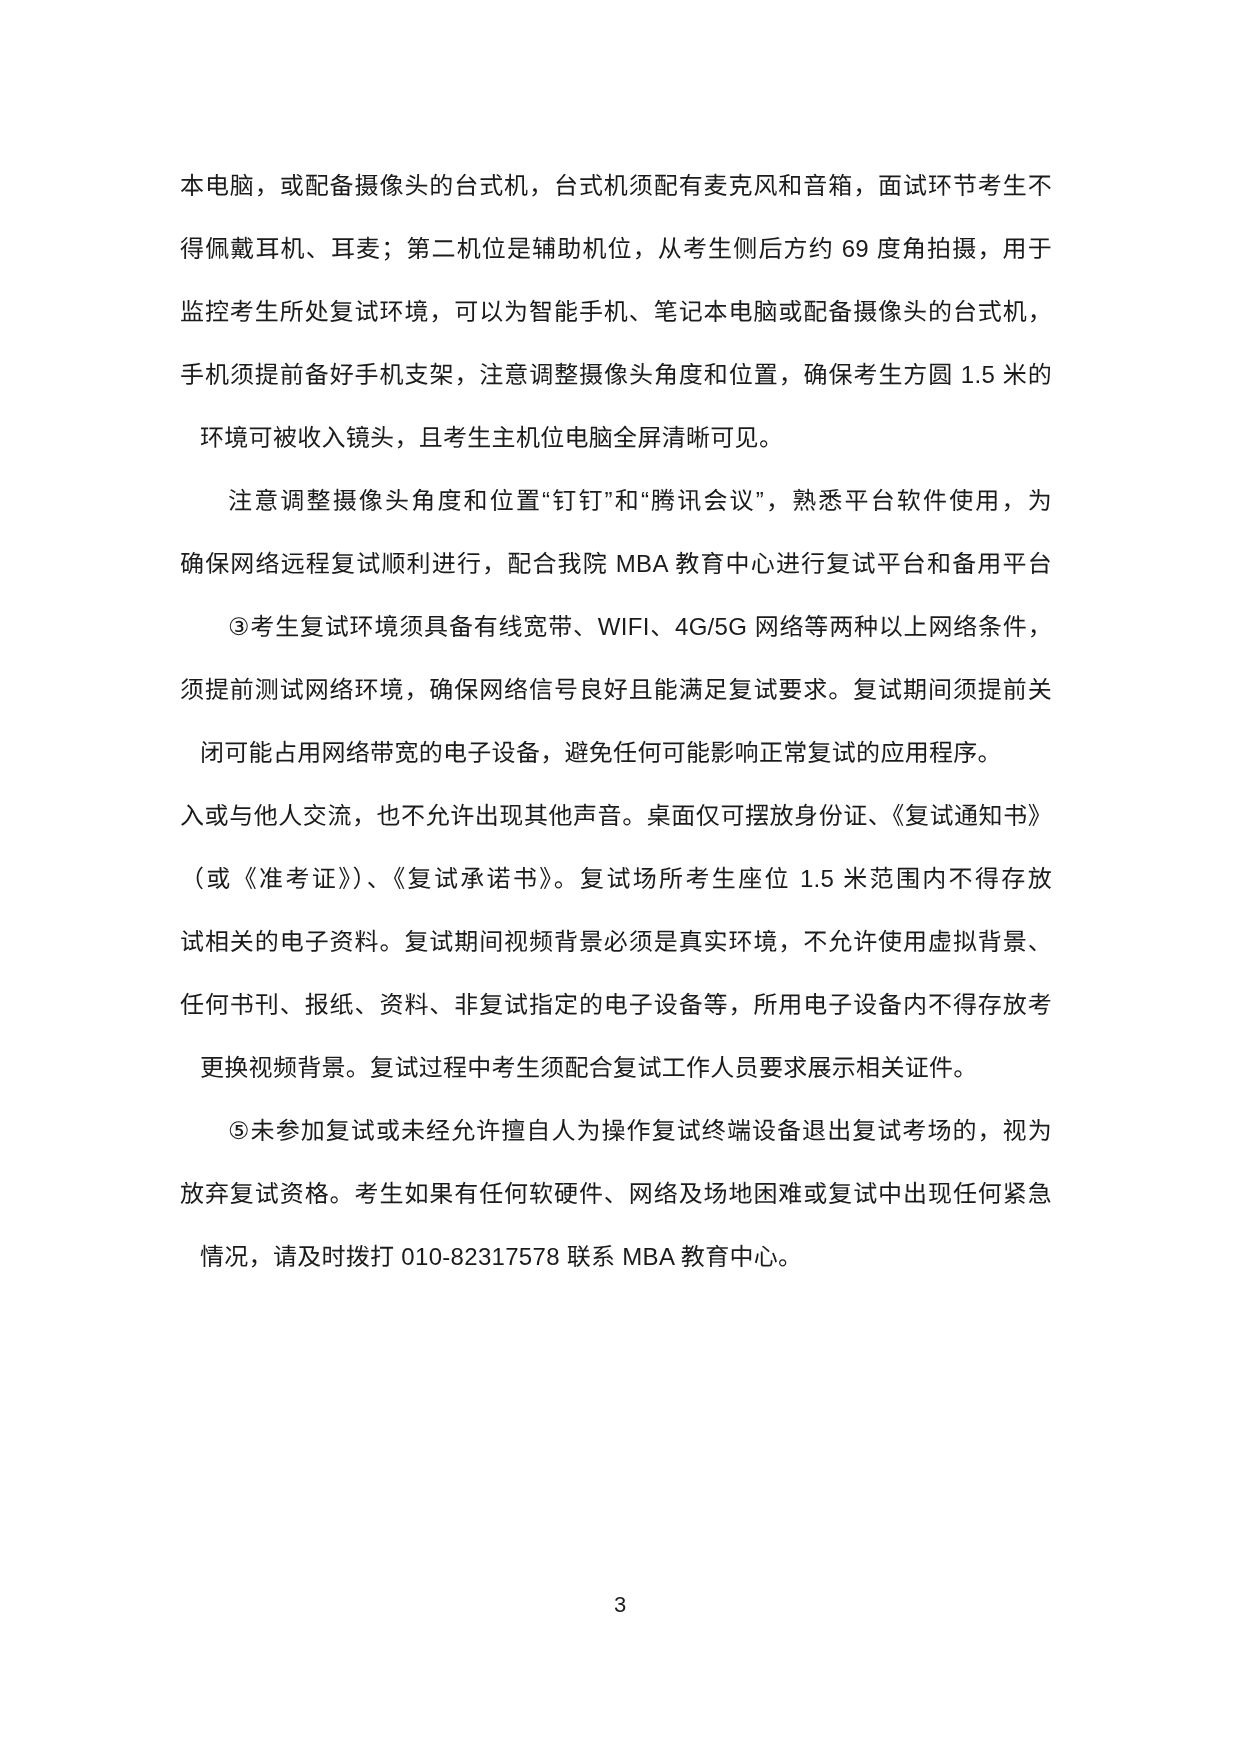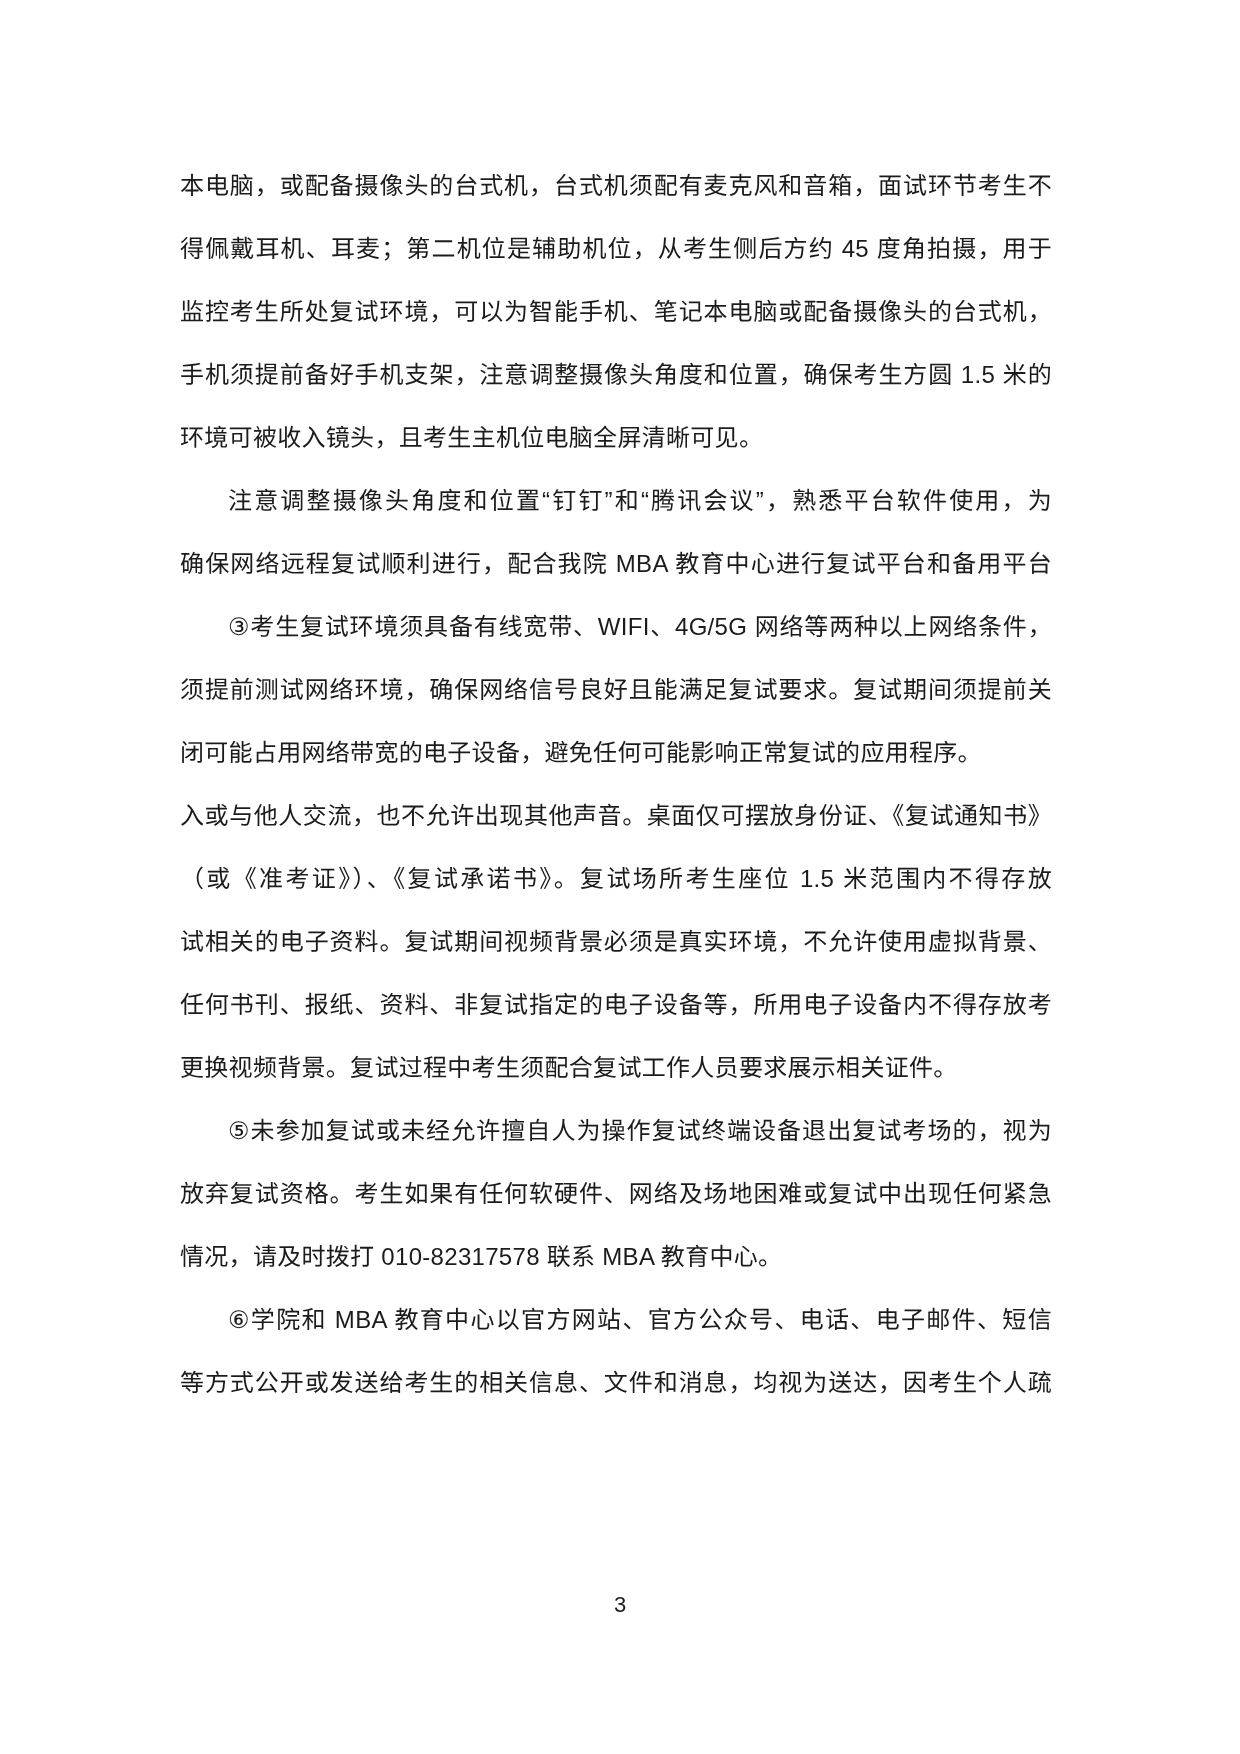--- a/index.html
+++ b/index.html
@@ -32,20 +32,21 @@
   .line {
     text-align: justify;
     text-align-last: justify;
     white-space: normal;
     overflow: hidden;
     height: 63px;
   }
   .line.para-end {
     text-align: right;
     text-align-last: left;
+    margin-left: 20px;
   }
   .line.indent {
     text-indent: 2em;
   }
   .page-footer {
     position: absolute;
     left: 0;
     top: 1592px;
     width: 100%;
     text-align: center;
@@ -55,21 +56,21 @@
 </style>
 </head>
 <body>
 
 <div class="page">
 
   <div class="text-body">
 
     <section class="para">
       <div class="line">本电脑，或配备摄像头的台式机，台式机须配有麦克风和音箱，面试环节考生不</div>
-      <div class="line">得佩戴耳机、耳麦；第二机位是辅助机位，从考生侧后方约 45 度角拍摄，用于</div>
+      <div class="line">得佩戴耳机、耳麦；第二机位是辅助机位，从考生侧后方约 69 度角拍摄，用于</div>
       <div class="line">监控考生所处复试环境，可以为智能手机、笔记本电脑或配备摄像头的台式机，</div>
       <div class="line">手机须提前备好手机支架，注意调整摄像头角度和位置，确保考生方圆 1.5 米的</div>
       <div class="line para-end">环境可被收入镜头，且考生主机位电脑全屏清晰可见。</div>
     </section>
 
     <section class="para">
       <div class="line indent">注意调整摄像头角度和位置“钉钉”和“腾讯会议”，熟悉平台软件使用，为</div>
       <div class="line">确保网络远程复试顺利进行，配合我院 MBA 教育中心进行复试平台和备用平台</div>
     </section>
 
@@ -86,24 +87,20 @@
       <div class="line">任何书刊、报纸、资料、非复试指定的电子设备等，所用电子设备内不得存放考</div>
       <div class="line para-end">更换视频背景。复试过程中考生须配合复试工作人员要求展示相关证件。</div>
     </section>
 
     <section class="para">
       <div class="line indent">⑤未参加复试或未经允许擅自人为操作复试终端设备退出复试考场的，视为</div>
       <div class="line">放弃复试资格。考生如果有任何软硬件、网络及场地困难或复试中出现任何紧急</div>
       <div class="line para-end">情况，请及时拨打 010-82317578 联系 MBA 教育中心。</div>
     </section>
 
-    <section class="para">
-      <div class="line indent">⑥学院和 MBA 教育中心以官方网站、官方公众号、电话、电子邮件、短信</div>
-      <div class="line">等方式公开或发送给考生的相关信息、文件和消息，均视为送达，因考生个人疏</div>
-    </section>
 
   </div>
 
   <footer class="page-footer">
     <span>3</span>
   </footer>
 
 </div>
 
 </body></html>

